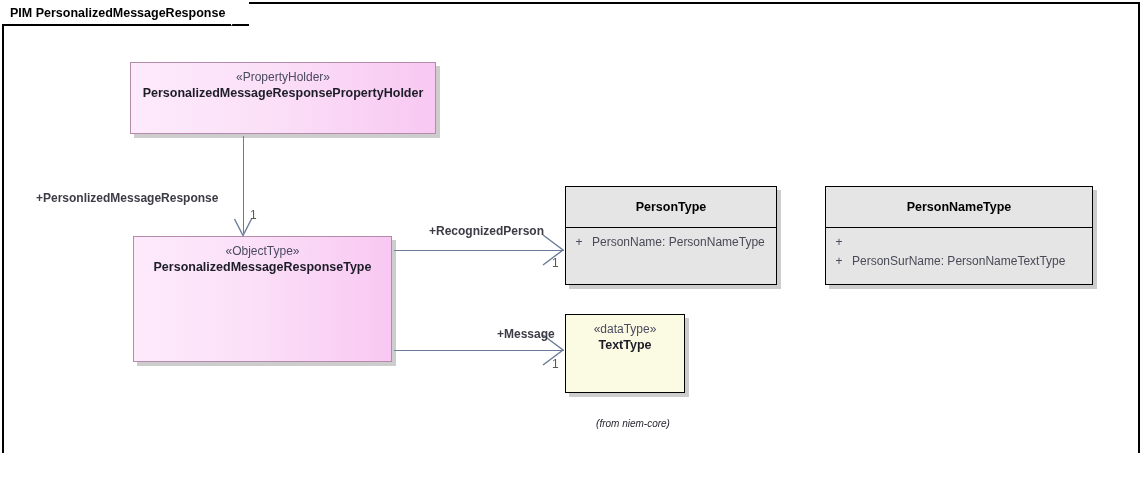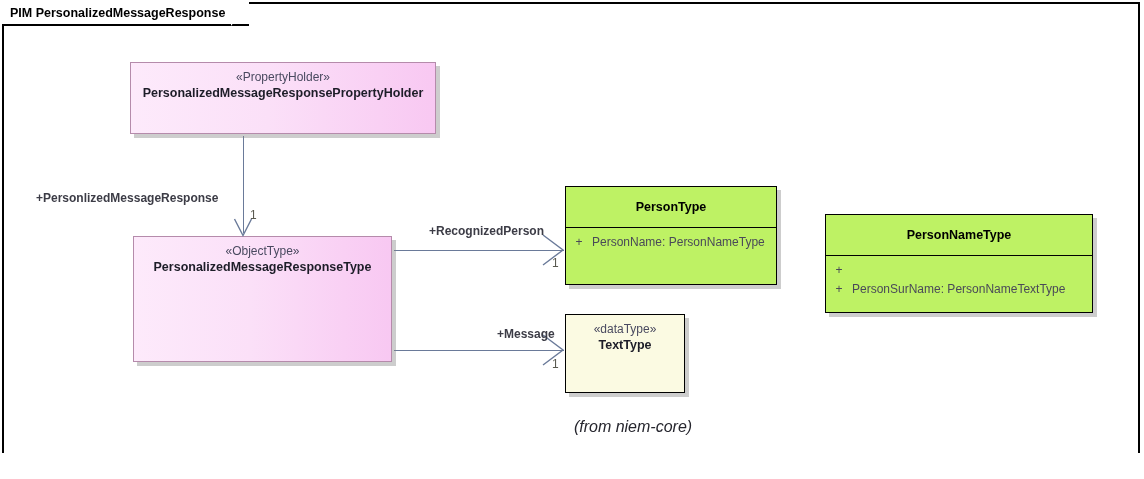--- a/index.html
+++ b/index.html
@@ -114,21 +114,21 @@
   }
 
   
   .node-pink .node-body {
     border: 1px solid #b58bab;
     background: linear-gradient(to right, #fdeafb 0%, #fbe0f8 45%, #f8c8f2 100%);
   }
   
   .node-cyan .node-body {
     border: 1px solid #000000;
-    background: #bef264;
+    background: #e5e5e5;
   }
   
   .node-cream .node-body {
     border: 1px solid #000000;
     background: #fbfae2;
   }
 
   .node-title-block {
     width: 100%;
     box-sizing: border-box;
@@ -213,21 +213,21 @@
     overflow: visible;
   }
   .arrow-svg path {
     fill: none;
     stroke: #6a7a99;
     stroke-width: 1.4;
   }
 
   .from-note {
     position: absolute;
-    font-size: 16px;
+    font-size: 10px;
     font-style: italic;
     color: #26262e;
     white-space: nowrap;
     z-index: 4;
   }
 </style>
 </head>
 <body>
 
 <div id="canvas">
@@ -299,21 +299,21 @@
       </div>
       <ul class="attr-list">
         <li class="attr-row">
           <span class="attr-vis">+</span>
           <span class="attr-text">PersonName: PersonNameType</span>
         </li>
       </ul>
     </div>
   </div>
 
-  <div class="node node-cyan" style="left:825px; top:186px; width:268px; height:99px;margin-top:28px;">
+  <div class="node node-cyan" style="left:825px; top:186px; width:268px; height:99px;">
     <div class="node-shadow"></div>
     <div class="node-body">
       <div class="compartment-header">
         <span class="node-name">PersonNameType</span>
       </div>
       <ul class="attr-list">
         <li class="attr-row">
           <span class="attr-vis">+</span>
         </li>
         <li class="attr-row">

